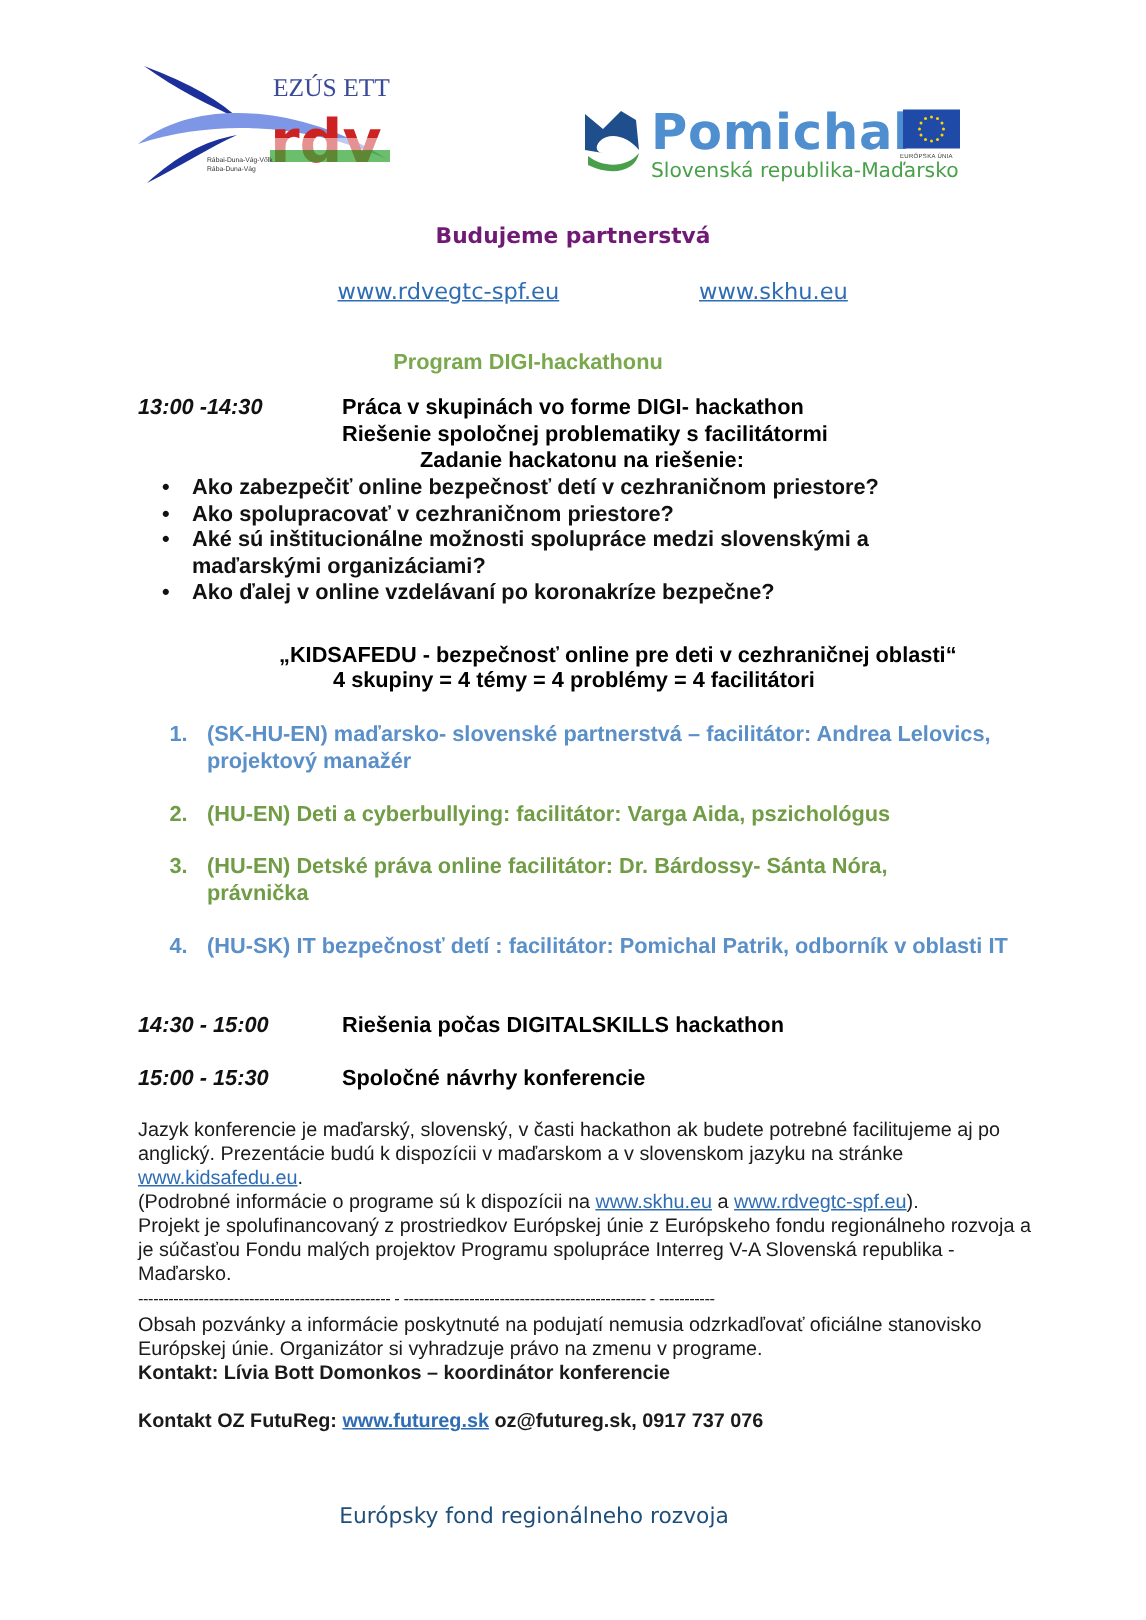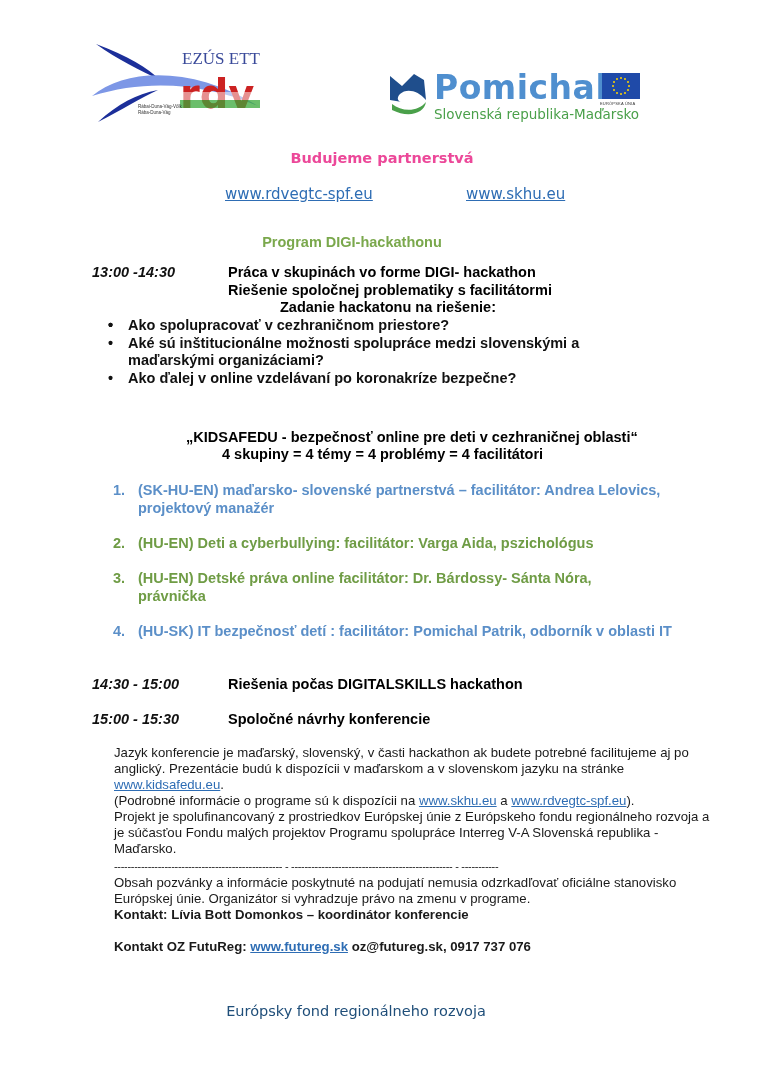--- a/index.html
+++ b/index.html
@@ -4,36 +4,36 @@
 <style>
   html, body { margin:0; padding:0; background:#ffffff; }
   body { width:764px; height:1080px; position:relative; overflow:hidden; font-family:"Liberation Sans", sans-serif; color:#111; }
   .abs { position:absolute; }
   .logo-left { left:88px; top:38px; width:200px; height:90px;text-align:center; }
   .logo-right { left:388px; top:68px; width:260px; height:56px; }
   .interreg-word { position:absolute; left:46px; top:0px; font-family:"DejaVu Sans", sans-serif; font-weight:bold; font-size:33px; color:#4f8fcf; letter-spacing:0.5px; }
   .interreg-sub { position:absolute; left:46px; top:38px; font-family:"DejaVu Sans", sans-serif; font-size:13.5px; color:#4aa04a; white-space:nowrap; }
   .eu-flag { position:absolute; left:214px; top:5px; width:38px; height:26px; background:#1f4aa8; }
   .eu-label { position:absolute; left:212px; top:33px; font-size:4px; color:#333; letter-spacing:0.2px; white-space:nowrap; }
-  .heading { left:0; width:764px; text-align:center; top:150px; font-family:"DejaVu Sans", sans-serif; font-weight:bold; font-size:14.5px; color:#ec4899; }
+  .heading { left:0; width:764px; text-align:center; top:150px; font-family:"DejaVu Sans", sans-serif; font-weight:bold; font-size:14.5px; color:#701a75; }
   .link { color:#2e6db4; text-decoration:underline; }
   .url1 { left:225px; top:185px; font-family:"DejaVu Sans", sans-serif; font-size:15px; }
   .url2 { left:466px; top:185px; font-family:"DejaVu Sans", sans-serif; font-size:15px; }
   .prog { left:0; width:704px; text-align:center; top:234px; font-weight:bold; font-size:14.5px; color:#7aa84c; }
   .time { left:92px; font-weight:bold; font-size:14.5px; color:#111;font-style:italic; }
   .yellow { color:#000000; font-weight:bold; font-size:14.5px; }
   .blue { color:#5b8fc8; font-weight:bold; font-size:14.5px; }
   .green { color:#6f9c45; font-weight:bold; font-size:14.5px; }
   ul.qs { position:absolute; left:108px; top:317px; margin:0; padding:0; list-style:none; width:560px; }
   ul.qs li { position:relative; padding-left:20px; font-weight:bold; font-size:14.5px; line-height:17.5px; }
   ul.qs li .dot { position:absolute; left:0; top:0; }
   .item { position:absolute; left:113px; width:590px; font-size:14.5px; line-height:18px; font-weight:bold; }
   .item .num { position:absolute; left:0; top:0; }
   .item .txt { display:block; padding-left:25px; }
-  .para { left:92px; width:600px; font-size:13.2px; line-height:16px; color:#1a1a1a;margin-left:22px; }
+  .para { left:92px; width:600px; font-size:13.2px; line-height:16px; color:#1a1a1a; }
   .bold { font-weight:bold; }
   .footer { left:0; width:712px; text-align:center; top:1003px; font-family:"DejaVu Sans", sans-serif; font-size:14.5px; color:#1f4e79; }
 </style>
 </head>
 <body>
 
 <div class="abs logo-left">
   <svg width="200" height="90" viewBox="0 0 200 90">
     <path d="M8 6 C40 18 60 30 72 42 C52 32 30 22 8 6 Z" fill="#1c2f9a"></path>
     <path d="M4 58 C40 28 110 30 170 68 C120 46 60 40 4 58 Z" fill="#7d97e6"></path>
@@ -80,21 +80,21 @@
 <a class="abs link url2">www.skhu.eu</a>
 
 <div class="abs prog">Program DIGI-hackathonu</div>
 
 <div class="abs time" style="top:264px">13:00 -14:30</div>
 <div class="abs yellow" style="left:228px; top:264px">Práca v skupinách vo forme DIGI- hackathon</div>
 <div class="abs yellow" style="left:228px; top:282px">Riešenie spoločnej problematiky s facilitátormi</div>
 <div class="abs yellow" style="left:280px; top:299px">Zadanie hackatonu na riešenie:</div>
 
 <ul class="qs">
-  <li><span class="dot">•</span></li>
+  <li><span class="dot">•</span><span>Ako zabezpečiť online bezpečnosť detí v cezhraničnom priestore?</span></li>
   <li><span class="dot">•</span><span>Ako spolupracovať v cezhraničnom priestore?</span></li>
   <li style="width:500px"><span class="dot">•</span><span>Aké sú inštitucionálne možnosti spolupráce medzi slovenskými a maďarskými organizáciami?</span></li>
   <li><span class="dot">•</span><span>Ako ďalej v online vzdelávaní po koronakríze bezpečne?</span></li>
 </ul>
 
 <div class="abs yellow" style="left:186px; top:429px">„KIDSAFEDU - bezpečnosť online pre deti v cezhraničnej oblasti“</div>
 <div class="abs yellow" style="left:222px; top:446px">4 skupiny =  4 témy = 4 problémy = 4 facilitátori</div>
 
 <div class="item blue" style="top:481px">
   <span class="num">1.</span>

